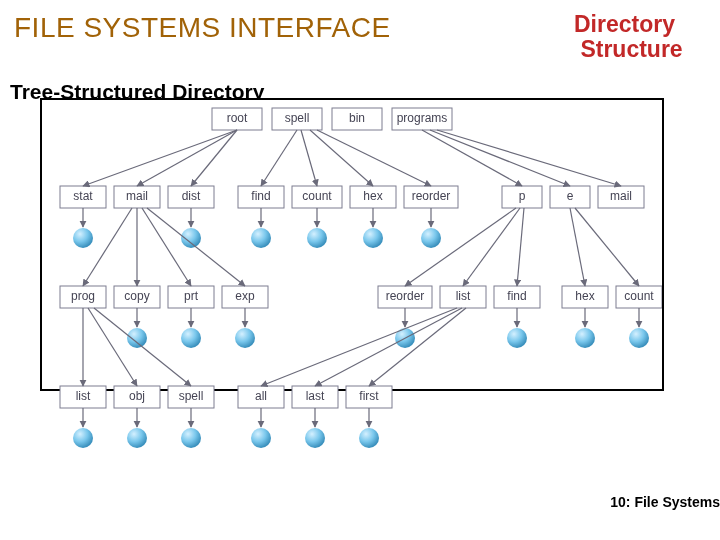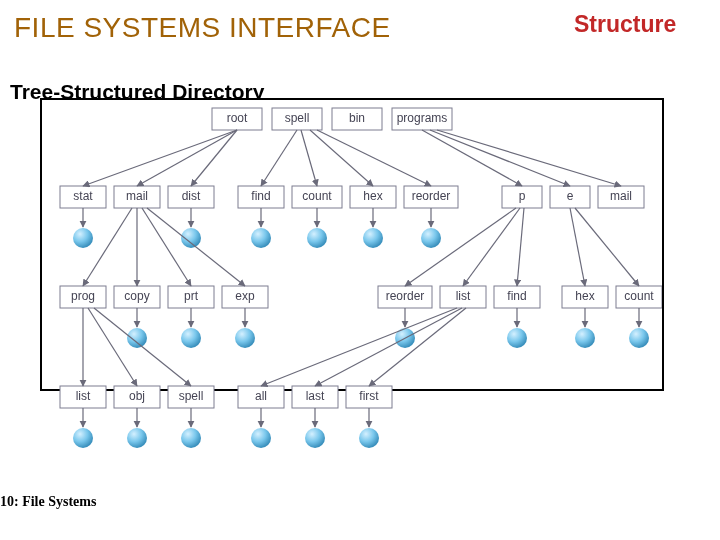--- a/index.html
+++ b/index.html
@@ -50,25 +50,24 @@
     background: #fff;
   }
   .diagram-frame svg {
     display: block;
   }
   .footer {
     position: absolute;
     left: 0;
     width: 720px;
     bottom: 30px;
-    text-align: left;
+    text-align: right;
     font-size: 14px;
     font-weight: 700;
     color: #000;
-    font-family: Liberation Serif, serif;
   }
   
   .nodebox {
     fill: #fff;
     stroke: #7c7c90;
     stroke-width: 1;
   }
   .nodelabel {
     font: 12px Arial, Helvetica, sans-serif;
     fill: #454454;
@@ -81,22 +80,22 @@
     fill: none;
     marker-end: url(#arrow);
   }
 </style>
 </head>
 <body>
 
 <div class="slide-title">FILE SYSTEMS INTERFACE</div>
 
 <div class="slide-topic">
-  <span>Structure</span><br>
-  &nbsp;
+  <span>Directory</span><br>
+  &nbsp;<span>Structure</span>
 </div>
 
 <div class="subheading">Tree-Structured Directory</div>
 
 <div class="diagram-frame">
   <svg width="620" height="378" viewBox="0 0 620 378">
     <defs>
       <marker id="arrow" viewBox="0 0 10 10" refX="9" refY="5" markerWidth="6" markerHeight="6" orient="auto-start-reverse">
         <path d="M 0 0 L 10 5 L 0 10 z" fill="#6a6a7a"></path>
       </marker>

